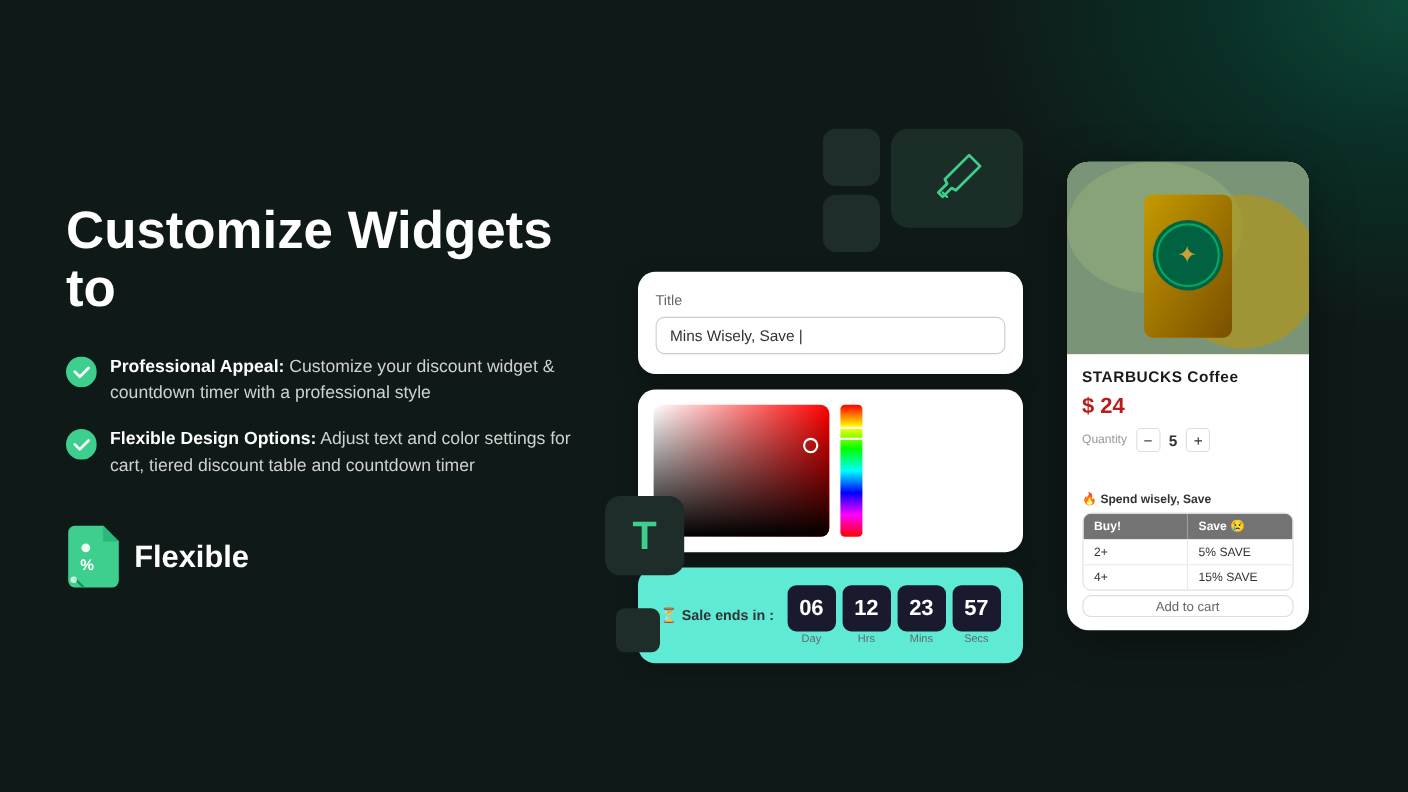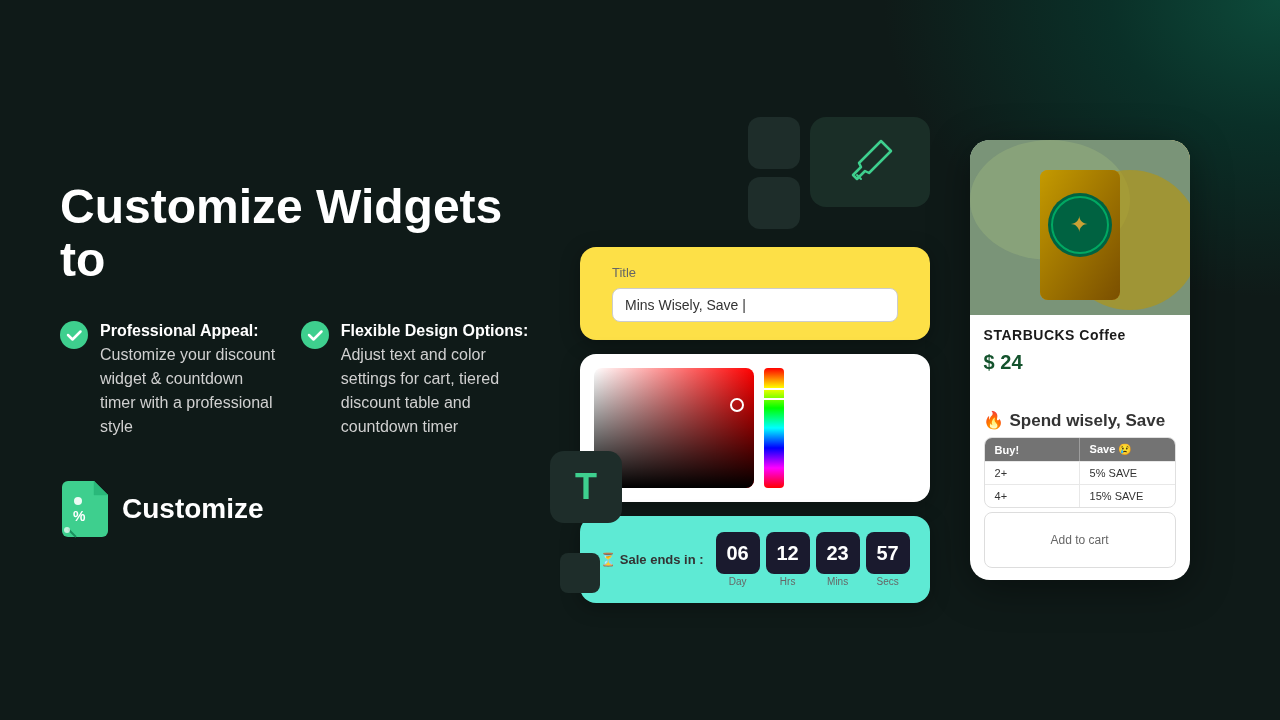--- a/index.html
+++ b/index.html
@@ -57,21 +57,21 @@
 
     .headline-green {
       font-size: 48px;
       font-weight: 900;
       color: #3ecf8e;
       line-height: 1.1;
     }
 
     .features {
       display: flex;
-      flex-direction: row;
+      flex-direction: column;
       gap: 18px;
       margin-top: 8px;
     }
 
     .feature-item {
       display: flex;
       align-items: flex-start;
       gap: 12px;
     }
 
@@ -143,23 +143,23 @@
       height: 90px;
       display: flex;
       align-items: center;
       justify-content: center;
       background: #1a2e27;
       border-radius: 16px;
     }
 
     
     .title-card {
-      background: #fde047;
+      background: #ffffff;
       border-radius: 16px;
-      padding: 18px 32px;
+      padding: 18px 16px;
       box-shadow: 0 4px 20px rgba(0,0,0,0.3);
     }
 
     .title-label {
       font-size: 13px;
       color: #666;
       margin-bottom: 8px;
     }
 
     .title-input {
@@ -345,21 +345,21 @@
     .product-title {
       font-size: 14px;
       font-weight: 900;
       color: #1a1a1a;
       letter-spacing: 0.5px;
     }
 
     .product-price {
       font-size: 20px;
       font-weight: 700;
-      color: #14532d;
+      color: #b91c1c;
     }
 
     .quantity-row {
       display: flex;
       align-items: center;
       gap: 8px;
     }
 
     .qty-label {
       font-size: 11px;
@@ -393,21 +393,21 @@
     }
 
     .discount-section {
       background: #fff;
     }
 
     .discount-header {
       display: flex;
       align-items: center;
       gap: 6px;
-      font-size: 17px;
+      font-size: 11px;
       font-weight: 600;
       color: #333;
       margin-bottom: 6px;
       margin-top: 28px;
     }
 
     .discount-table {
       border: 1.5px solid #e0e0e0;
       border-radius: 8px;
       overflow: hidden;
@@ -446,21 +446,21 @@
       font-weight: 500;
     }
 
     .discount-row .col:first-child {
       border-right: 1px solid #e8e8e8;
     }
 
     .add-to-cart-btn {
       border: 1.5px solid #ddd;
       border-radius: 8px;
-      padding: 20px;
+      padding: 2px;
       text-align: center;
       font-size: 12px;
       color: #666;
       cursor: pointer;
       margin-top: 4px;
     }
   </style>
 </head>
 <body>
 
@@ -495,21 +495,21 @@
     <div class="brand">
 
       <svg class="brand-icon" viewBox="0 0 50 60" fill="none">
         <path d="M8 2h26l14 14v36a6 6 0 01-6 6H8a6 6 0 01-6-6V8a6 6 0 016-6z" fill="#3ecf8e"></path>
         <path d="M34 2v14h14" fill="#2ab87a" stroke="#2ab87a" stroke-width="0.5"></path>
         <circle cx="18" cy="22" r="4" fill="#fff" opacity="0.9"></circle>
         <text x="13" y="42" font-size="14" font-weight="900" fill="#fff">%</text>
         <line x1="8" y1="50" x2="16" y2="58" stroke="#1a8f5e" stroke-width="2"></line>
         <circle cx="7" cy="51" r="3" fill="#fff" opacity="0.7"></circle>
       </svg>
-      <span class="brand-name">Customize</span>
+      <span class="brand-name">Flexible</span>
     </div>
   </div>
 
   <div class="center-section">
 
     <div class="top-tiles">
       <div style="display:flex; flex-direction:column; gap:8px;">
         <div class="tile-dark tile-small"></div>
         <div class="tile-dark tile-small"></div>
       </div>
@@ -586,20 +586,28 @@
             <stop offset="100%" stop-color="#7a4f00"></stop>
           </linearGradient>
         </defs>
       </svg>
     </div>
 
     <div class="product-info">
       <div class="product-title">STARBUCKS Coffee</div>
       <div class="product-price">$ 24</div>
 
+      <div class="quantity-row">
+        <span class="qty-label">Quantity</span>
+        <div class="qty-controls">
+          <div class="qty-btn">−</div>
+          <span class="qty-value">5</span>
+          <div class="qty-btn">+</div>
+        </div>
+      </div>
 
       <div class="discount-section">
         <div class="discount-header">🔥 Spend wisely, Save</div>
         <div class="discount-table">
           <div class="discount-table-header">
             <div class="col">Buy!</div>
             <div class="col">Save 😢</div>
           </div>
           <div class="discount-row">
             <div class="col">2+</div>

